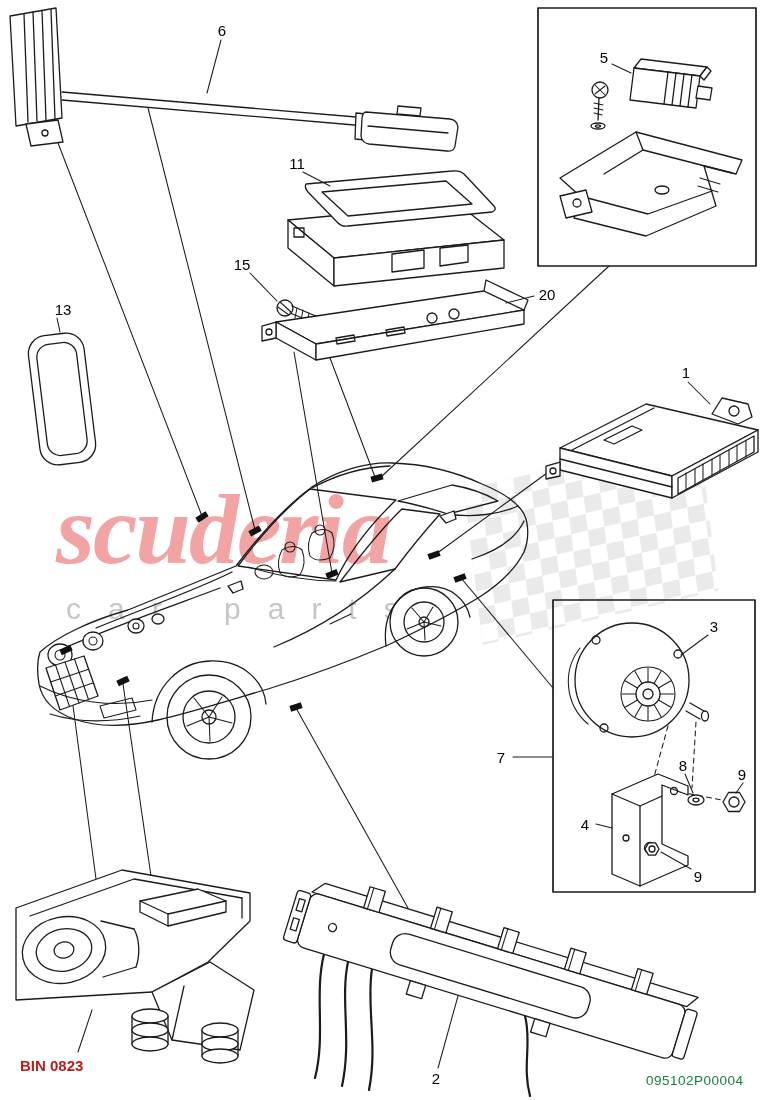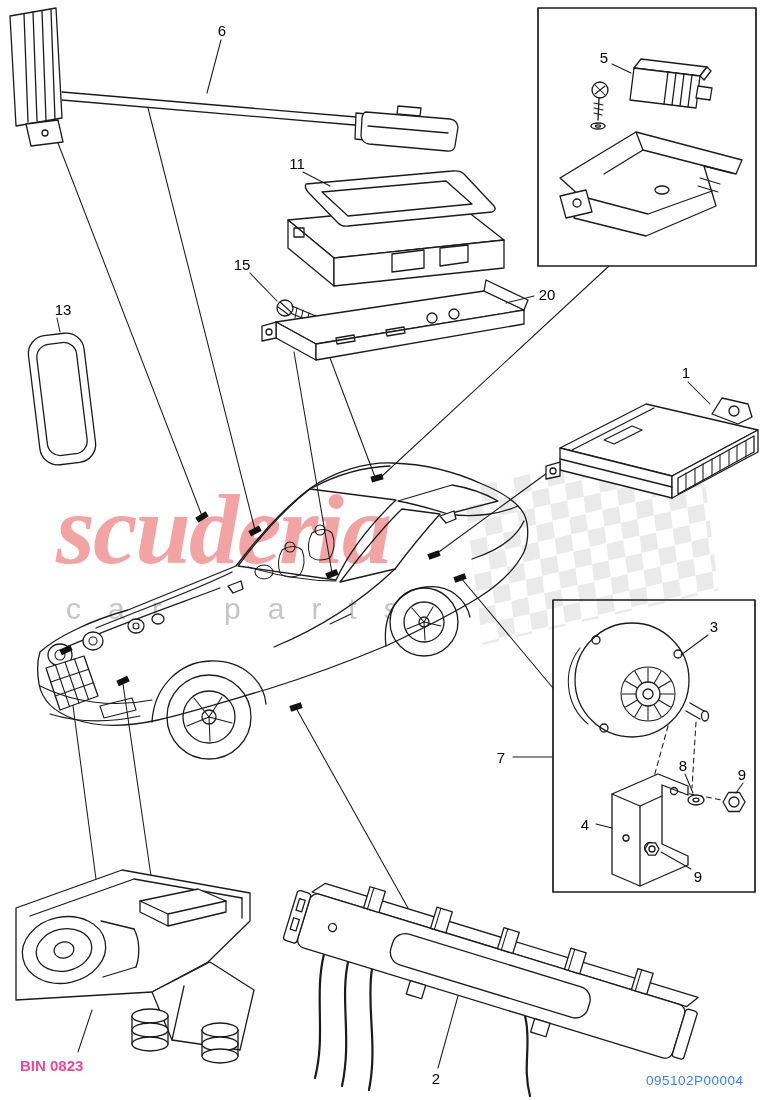--- a/index.html
+++ b/index.html
@@ -23,22 +23,22 @@
   svg.diagram{position:absolute;left:0;top:0;}
   .ln{stroke:var(--line);fill:none;stroke-width:1.3;stroke-linecap:round;stroke-linejoin:round;}
   .fw{stroke:var(--line);fill:#fff;stroke-width:1.3;stroke-linejoin:round;}
   .thin{stroke-width:1.05;}
   .thick{stroke-width:1.7;}
   .mark{fill:#111;stroke:none;}
   .dash{stroke-dasharray:5 4;}
   .wire{stroke-width:2.2;}
   
   .callout{position:absolute;transform:translate(-50%,-50%);font-size:15px;color:#000;}
-  .bin-label{position:absolute;left:20px;top:1057px;font-size:15px;font-weight:700;color:#ec4899;text-align:right;}
-  .part-code{position:absolute;left:646px;top:1073px;font-size:13.5px;letter-spacing:.5px;color:#3b82f6;}
+  .bin-label{position:absolute;left:20px;top:1057px;font-size:15px;font-weight:700;color:#b91c1c;text-align:right;}
+  .part-code{position:absolute;left:646px;top:1073px;font-size:13.5px;letter-spacing:.5px;color:#15803d;}
 </style>
 </head>
 <body>
 
 <div class="stage">
 
   <div class="wm-title">scuderia</div>
   <div class="wm-sub">car parts</div>
   <div class="wm-flag"></div>
 

